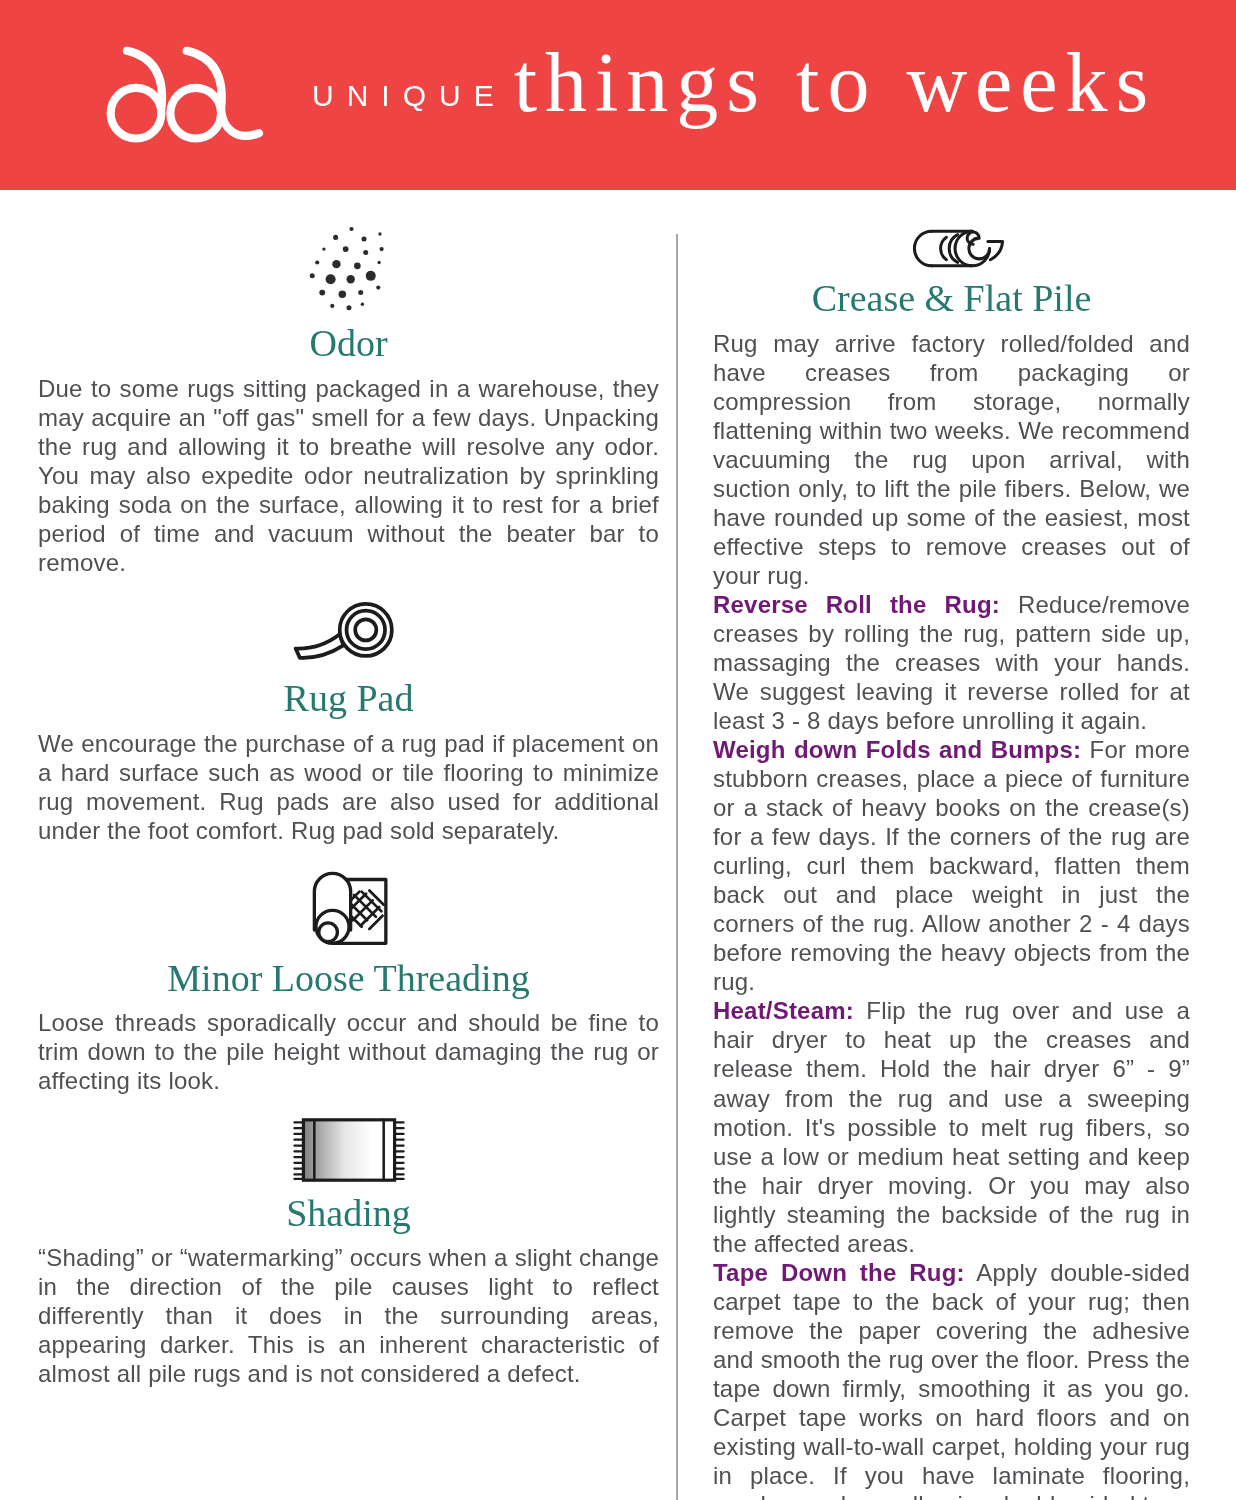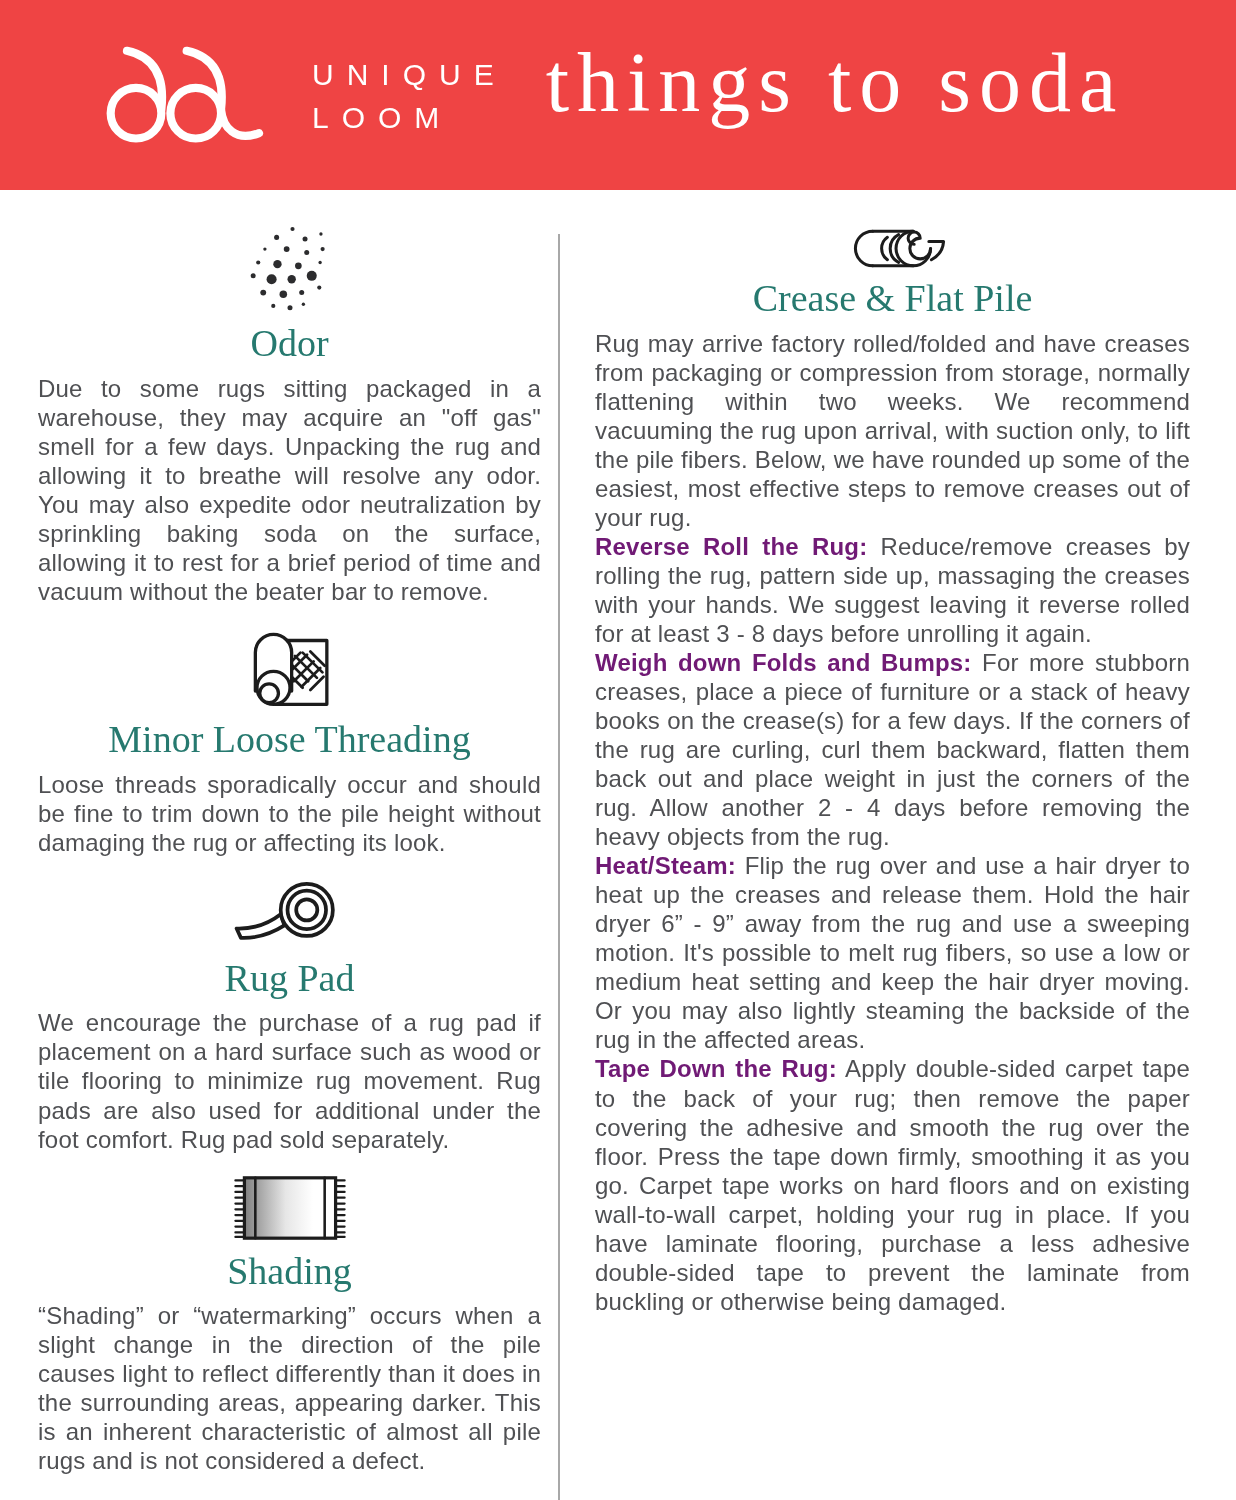--- a/index.html
+++ b/index.html
@@ -12,21 +12,21 @@
   .logo-block{position:absolute;left:98px;top:40px;display:flex;align-items:center;}
   .logo-mark{width:190px;height:112px;}
   .brand{color:#ffffff;margin-left:24px;font-size:30px;letter-spacing:13px;line-height:1.45;font-weight:400;}
   .banner-title{
     position:absolute;left:505px;width:660px;top:34px;text-align:center;
     color:#ffffff;font-family:"Liberation Serif", serif;font-size:84px;
     letter-spacing:8px;font-weight:400;white-space:nowrap;
   }
   
   .content{display:flex;align-items:stretch;height:1310px;}
-  .col-left{width:558px;box-sizing:border-box;padding:20px 17px 6px 38px;}
+  .col-left{width:676px;box-sizing:border-box;padding:20px 17px 6px 38px;}
   .v-divider{width:2px;background:#a8a8a8;margin-top:44px;}
   .col-right{flex:1;box-sizing:border-box;padding:22px 46px 0 35px;}
   .icon-row{display:flex;justify-content:center;margin:14px 0 4px 0;}
   h2.sec-heading{
     font-family:"Liberation Serif", serif;font-weight:400;color:#26796f;
     font-size:38px;text-align:center;margin:6px 0 8px 0;line-height:1.15;
   }
   p.body-text{
     color:#4f5053;font-size:24px;line-height:1.21;text-align:justify;
     margin:0 0 0 0;letter-spacing:0.2px;
@@ -49,24 +49,23 @@
         <g stroke="#ffffff" stroke-width="9" fill="none" stroke-linecap="round">
           <circle cx="42" cy="80" r="28"></circle>
           <circle cx="108" cy="80" r="28"></circle>
           <path d="M70 76 C74 42 64 18 32 11"></path>
           <path d="M136 76 C140 42 130 18 98 11"></path>
           <path d="M136 76 C138 96 152 112 178 102"></path>
         </g>
       </svg>
       <div class="brand">
         <div>UNIQUE</div>
-        <div>LOOM</div>
       </div>
     </div>
-    <div class="banner-title">things to soda</div>
+    <div class="banner-title">things to weeks</div>
   </div>
 
   <div class="content">
 
     <div class="col-left">
 
       <div class="section">
         <div class="icon-row">
           <svg class="icon" width="104" height="92" viewBox="0 0 120 110">
             <g fill="#2c2c2e">
@@ -95,20 +94,33 @@
                 <circle cx="76" cy="96" r="2"></circle>
             </g>
           </svg>
         </div>
         <h2 class="sec-heading">Odor</h2>
         <p class="body-text">Due to some rugs sitting packaged in a warehouse, they may acquire an "off gas" smell for a few days. Unpacking the rug and allowing it to breathe will resolve any odor. You may also expedite odor neutralization by sprinkling baking soda on the surface, allowing it to rest for a brief period of time and vacuum without the beater bar to remove.</p>
       </div>
 
       <div class="section">
         <div class="icon-row">
+          <svg class="icon" width="118" height="76" viewBox="0 0 190 120">
+            <path class="ink-fill" d="M86 80 C64 94 40 101 16 100 L9 85 C38 86 62 76 80 62 Z" stroke-width="6"></path>
+            <circle class="ink-fill" cx="122" cy="55" r="42" stroke-width="6"></circle>
+            <circle class="ink" cx="122" cy="55" r="31" stroke-width="6"></circle>
+            <circle class="ink" cx="122" cy="55" r="17" stroke-width="6"></circle>
+          </svg>
+        </div>
+        <h2 class="sec-heading">Rug Pad</h2>
+        <p class="body-text">We encourage the purchase of a rug pad if placement on a hard surface such as wood or tile flooring to minimize rug movement. Rug pads are also used for additional under the foot comfort. Rug pad sold separately.</p>
+      </div>
+
+      <div class="section">
+        <div class="icon-row">
           <svg class="icon" width="96" height="88" viewBox="0 0 170 160">
             <rect class="ink" x="58" y="30" width="94" height="116" stroke-width="6"></rect>
             <g class="ink" stroke-width="5">
               <path d="M82 68 L118 104"></path>
                 <path d="M94 58 L134 98"></path>
                 <path d="M108 52 L144 88"></path>
                 <path d="M122 50 L148 76"></path>
               <path d="M78 86 L108 116"></path>
                 <path d="M128 68 L92 104"></path>
                 <path d="M140 80 L106 114"></path>
@@ -116,33 +128,20 @@
               <path d="M116 56 L84 88"></path>
                 <path d="M104 52 L80 76"></path>
             </g>
             <path class="ink-fill" d="M22 122 L22 52 A33 33 0 0 1 88 52 L88 122" stroke-width="6"></path>
             <circle class="ink-fill" cx="55" cy="116" r="30" stroke-width="6"></circle>
             <circle class="ink-fill" cx="47" cy="126" r="17" stroke-width="6"></circle>
           </svg>
         </div>
         <h2 class="sec-heading">Minor Loose Threading</h2>
         <p class="body-text">Loose threads sporadically occur and should be fine to trim down to the pile height without damaging the rug or affecting its look.</p>
-      </div>
-
-      <div class="section">
-        <div class="icon-row">
-          <svg class="icon" width="118" height="76" viewBox="0 0 190 120">
-            <path class="ink-fill" d="M86 80 C64 94 40 101 16 100 L9 85 C38 86 62 76 80 62 Z" stroke-width="6"></path>
-            <circle class="ink-fill" cx="122" cy="55" r="42" stroke-width="6"></circle>
-            <circle class="ink" cx="122" cy="55" r="31" stroke-width="6"></circle>
-            <circle class="ink" cx="122" cy="55" r="17" stroke-width="6"></circle>
-          </svg>
-        </div>
-        <h2 class="sec-heading">Rug Pad</h2>
-        <p class="body-text">We encourage the purchase of a rug pad if placement on a hard surface such as wood or tile flooring to minimize rug movement. Rug pads are also used for additional under the foot comfort. Rug pad sold separately.</p>
       </div>
 
       <div class="section">
         <div class="icon-row">
           <svg class="icon" width="122" height="72" viewBox="0 0 190 110">
             <defs>
               <linearGradient id="shadeGrad" x1="0" y1="0" x2="1" y2="0">
                 <stop offset="0" stop-color="#808080"></stop>
                 <stop offset="0.45" stop-color="#e6e6e6"></stop>
                 <stop offset="0.75" stop-color="#ffffff"></stop>

